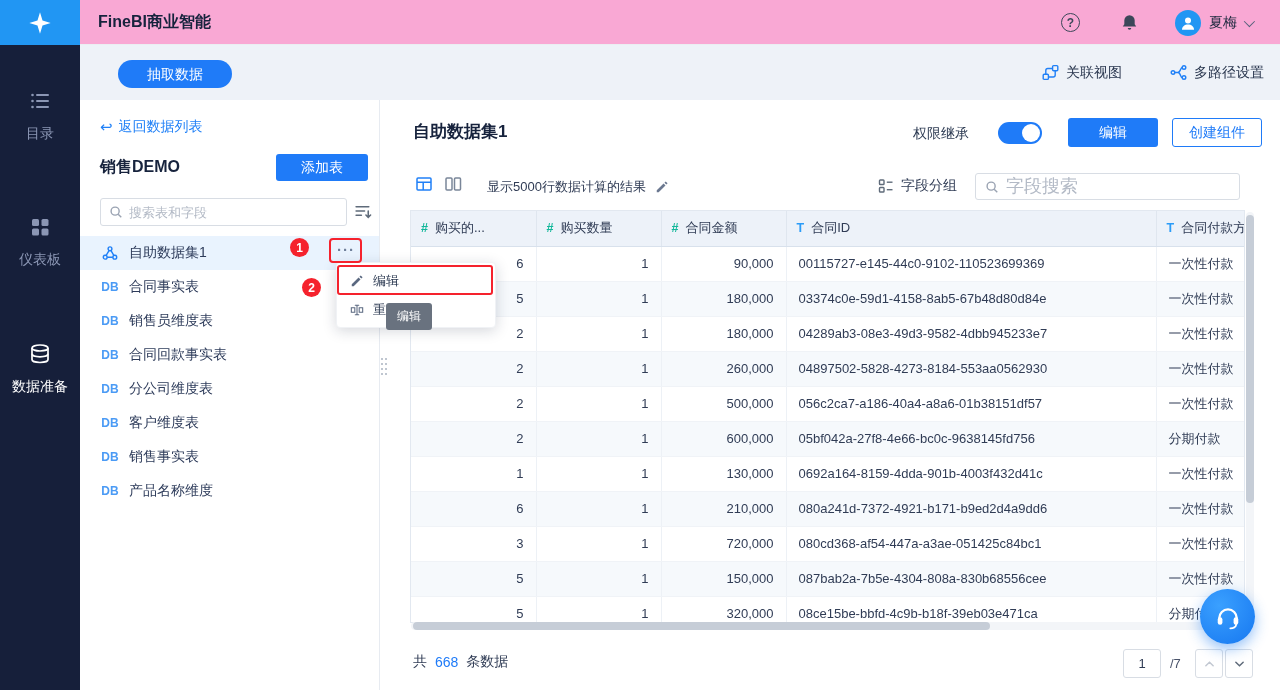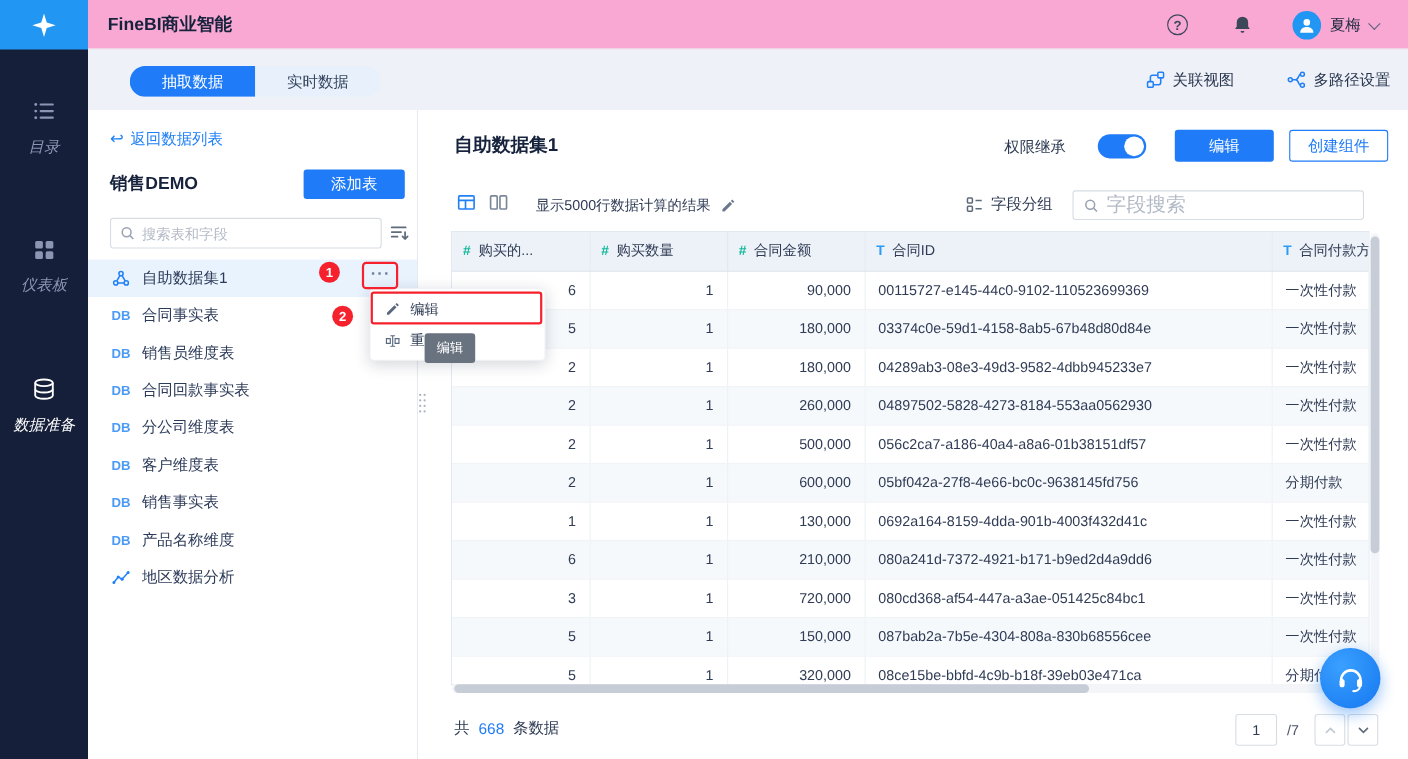--- a/index.html
+++ b/index.html
@@ -4,21 +4,21 @@
 <style>
   * { margin:0; padding:0; box-sizing:border-box; }
   html,body { width:1280px; height:690px; }
   body { font-family:"Liberation Sans","DejaVu Sans",sans-serif; background:#fff; }
   .app { position:relative; width:1280px; height:690px; overflow:hidden; background:#fff; }
 
   
   .rail { position:absolute; left:0; top:0; width:80px; height:690px; background:#161f3a; }
   .logo { position:absolute; left:0; top:0; width:80px; height:45px; background:#2196f3;
           display:flex; align-items:center; justify-content:center; }
-  .rail-item { position:absolute; left:0; width:80px; text-align:center; cursor:pointer; color:#8b96b4;font-style:italic; }
+  .rail-item { position:absolute; left:0; width:80px; text-align:center; cursor:pointer; color:#8b96b4; }
   .rail-item.active { color:#ffffff; }
   .rail-item .ri-icon { display:flex; justify-content:center; margin-bottom:13px; }
   .rail-item .ri-label { font-size:14px; }
   #rail-catalog { top:90px; }
   #rail-dashboard { top:216px; }
   #rail-dataprep { top:343px; }
 
   
   .topbar { position:absolute; left:80px; top:0; width:1200px; height:45px; background:#f9a8d4;
             border-bottom:1px solid #ebeef2; }
@@ -29,21 +29,21 @@
               font-size:12px; font-weight:bold; color:#3c4759; cursor:pointer; }
   .bell-btn { margin-left:40px; display:flex; cursor:pointer; }
   .avatar { margin-left:36px; width:26px; height:26px; border-radius:50%; background:#2196f3;
             display:flex; align-items:center; justify-content:center; cursor:pointer; }
   .user-name { margin-left:8px; font-size:14px; color:#222c42; }
   .chev-down { margin-left:7px; width:8px; height:8px; border-right:1.6px solid #55617b;
                border-bottom:1.6px solid #55617b; transform:rotate(45deg) translateY(-2px); }
 
   
   .subbar { position:absolute; left:80px; top:45px; width:1200px; height:55px; background:#eef2f8; }
-  .tabs { position:absolute; left:38px; top:15px; height:28px; display:flex; border-radius:15px; overflow:hidden; }
+  .tabs { position:absolute; left:38px; top:15px; height:28px; display:flex; border-radius:15px; overflow:hidden;flex-direction:column; }
   .tab { width:114px; line-height:28px; text-align:center; font-size:14px; cursor:pointer; }
   .tab.on { background:#1f7bf8; color:#fff; }
   .tab.off { background:#e7f0fb; color:#36455f; }
   .subbar-right { position:absolute; right:16px; top:0; height:55px; display:flex; align-items:center; gap:48px; }
   .sb-link { display:flex; align-items:center; gap:7px; font-size:14px; color:#29364e; cursor:pointer; }
 
   
   .panel { position:absolute; left:80px; top:100px; width:300px; height:590px; background:#fff;
            border-right:1px solid #e7ebf1; }
   .back-link { position:absolute; left:20px; top:18px; display:flex; align-items:center; gap:6px;
@@ -301,34 +301,20 @@
           <span class="p-label">客户维度表</span>
         </div>
         <div class="panel-item">
           <span class="p-icon db">DB</span>
           <span class="p-label">销售事实表</span>
         </div>
         <div class="panel-item">
           <span class="p-icon db">DB</span>
           <span class="p-label">产品名称维度</span>
         </div>
-        <div class="panel-item">
-          <span class="p-icon">
-            <svg width="16" height="16" viewBox="0 0 16 16">
-              <path d="M1.5 12.5l4-5 3.5 2 5.5-6" fill="none" stroke="#2080f7" stroke-width="1.4"></path>
-              <g fill="#2080f7">
-                <circle cx="1.5" cy="12.5" r="1.4"></circle>
-                <circle cx="5.5" cy="7.5" r="1.4"></circle>
-                <circle cx="9" cy="9.5" r="1.4"></circle>
-                <circle cx="14.5" cy="3.5" r="1.4"></circle>
-              </g>
-            </svg>
-          </span>
-          <span class="p-label">地区数据分析</span>
-        </div>
       </div>
   </aside>
   <div class="grip"></div>
 
   <div class="more-dots">···</div>
   <div class="more-rect"></div>
   <div class="badge badge1">1</div>
 
   <div class="menu">
     <div class="menu-item">

